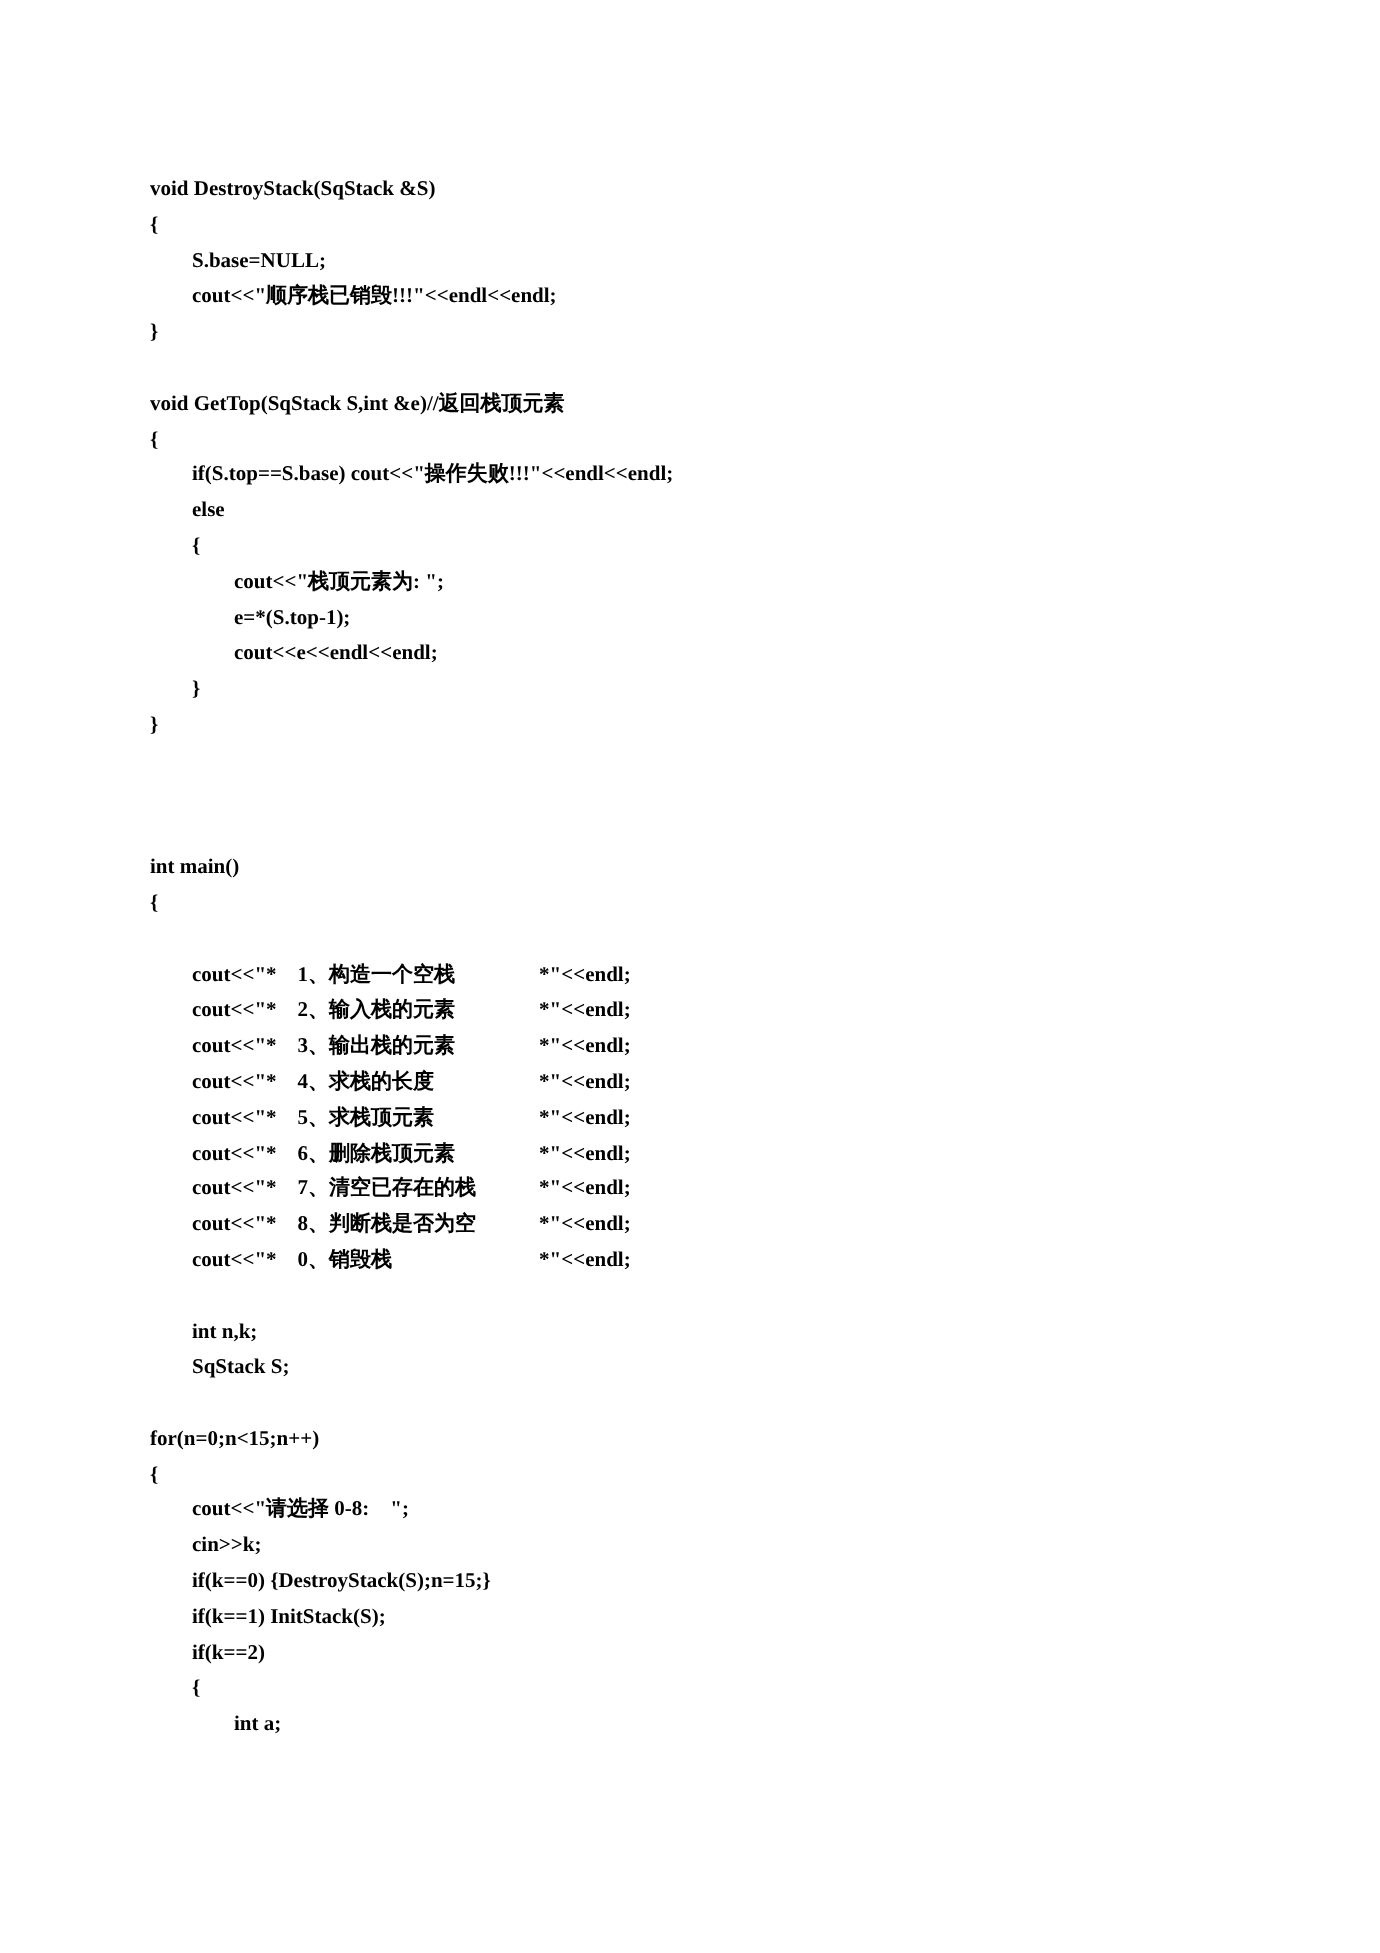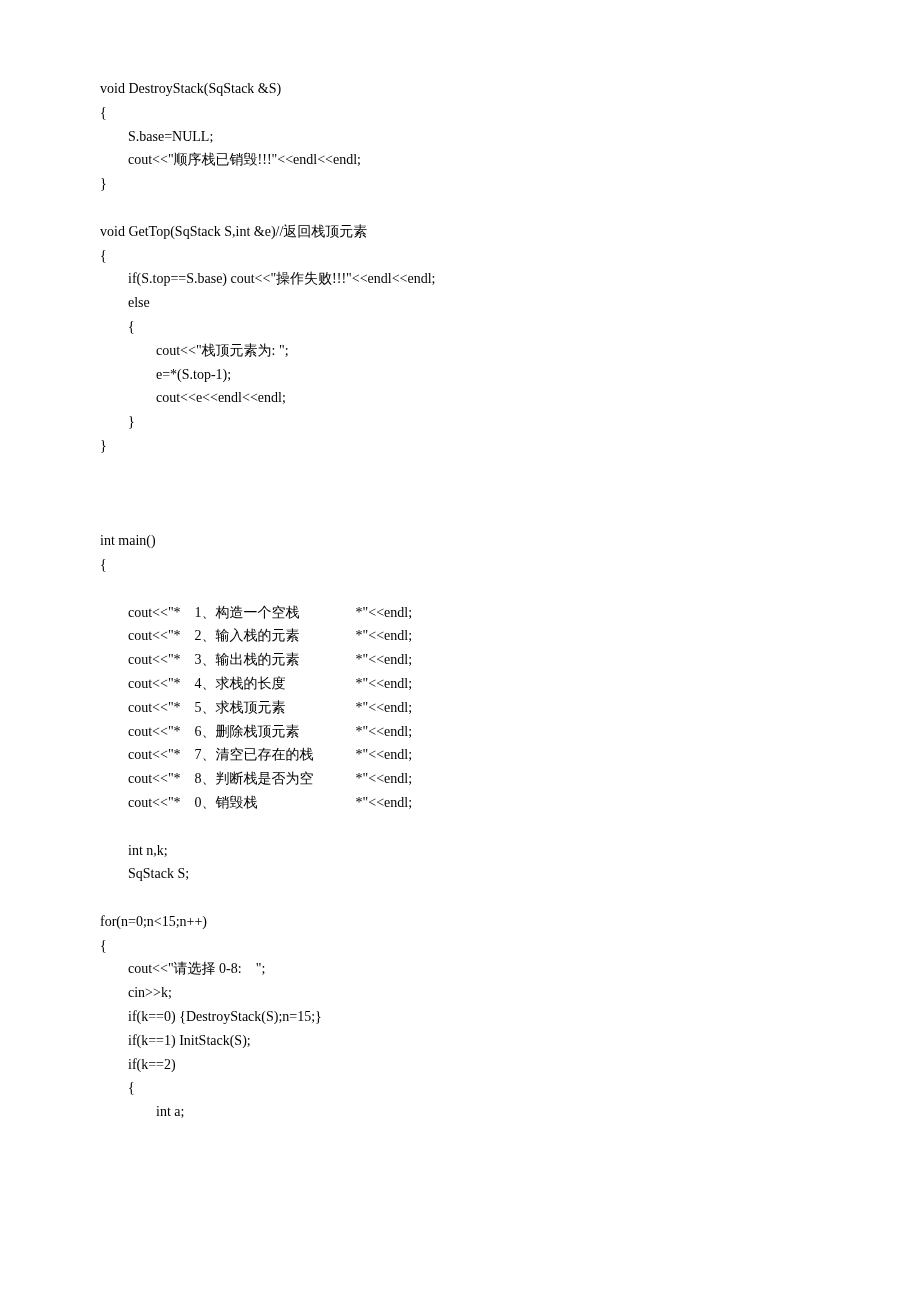--- a/index.html
+++ b/index.html
@@ -8,21 +8,22 @@
     padding: 0;
     font-family: "Times New Roman", "SimSun", serif;
     font-size: 14px;
     color: #000000;
     line-height: 1.7;
   }
   .page {
     width: 920px;
     min-height: 1302px;
     box-sizing: border-box;
-    padding: 77px 100px 80px 100px;
+    padding: 115px 100px 80px 100px;
+    font-weight: bold;
   }
   .code {
     white-space: pre;
     font-family: "Times New Roman", "SimSun", serif;
   }
 </style>
 </head>
 <body>
 
 <div class="page">

